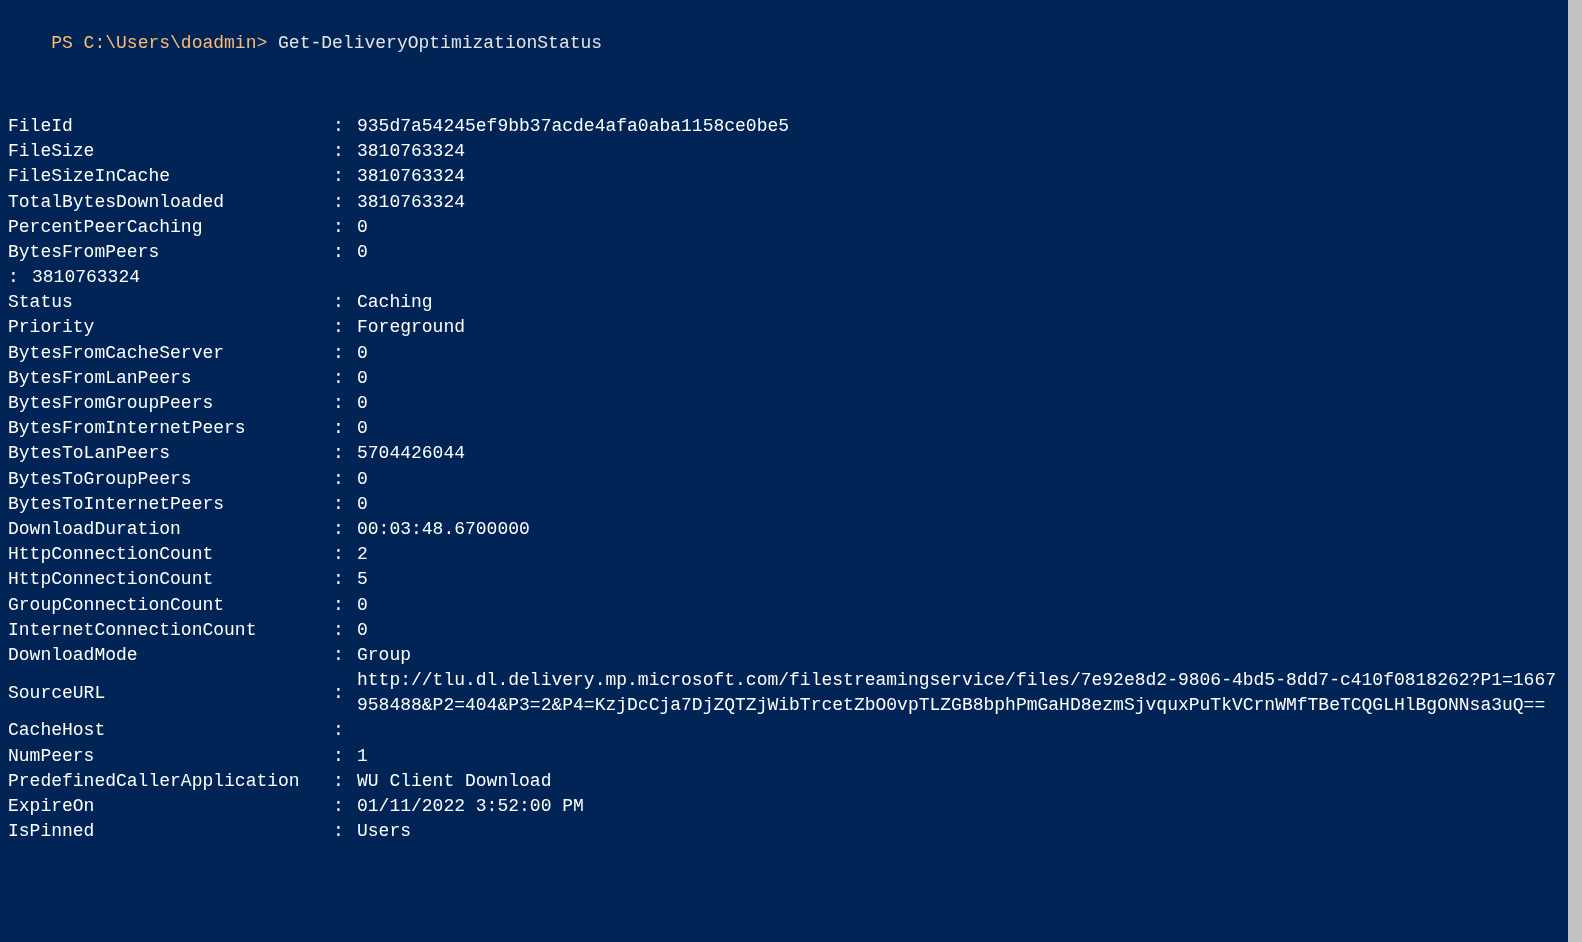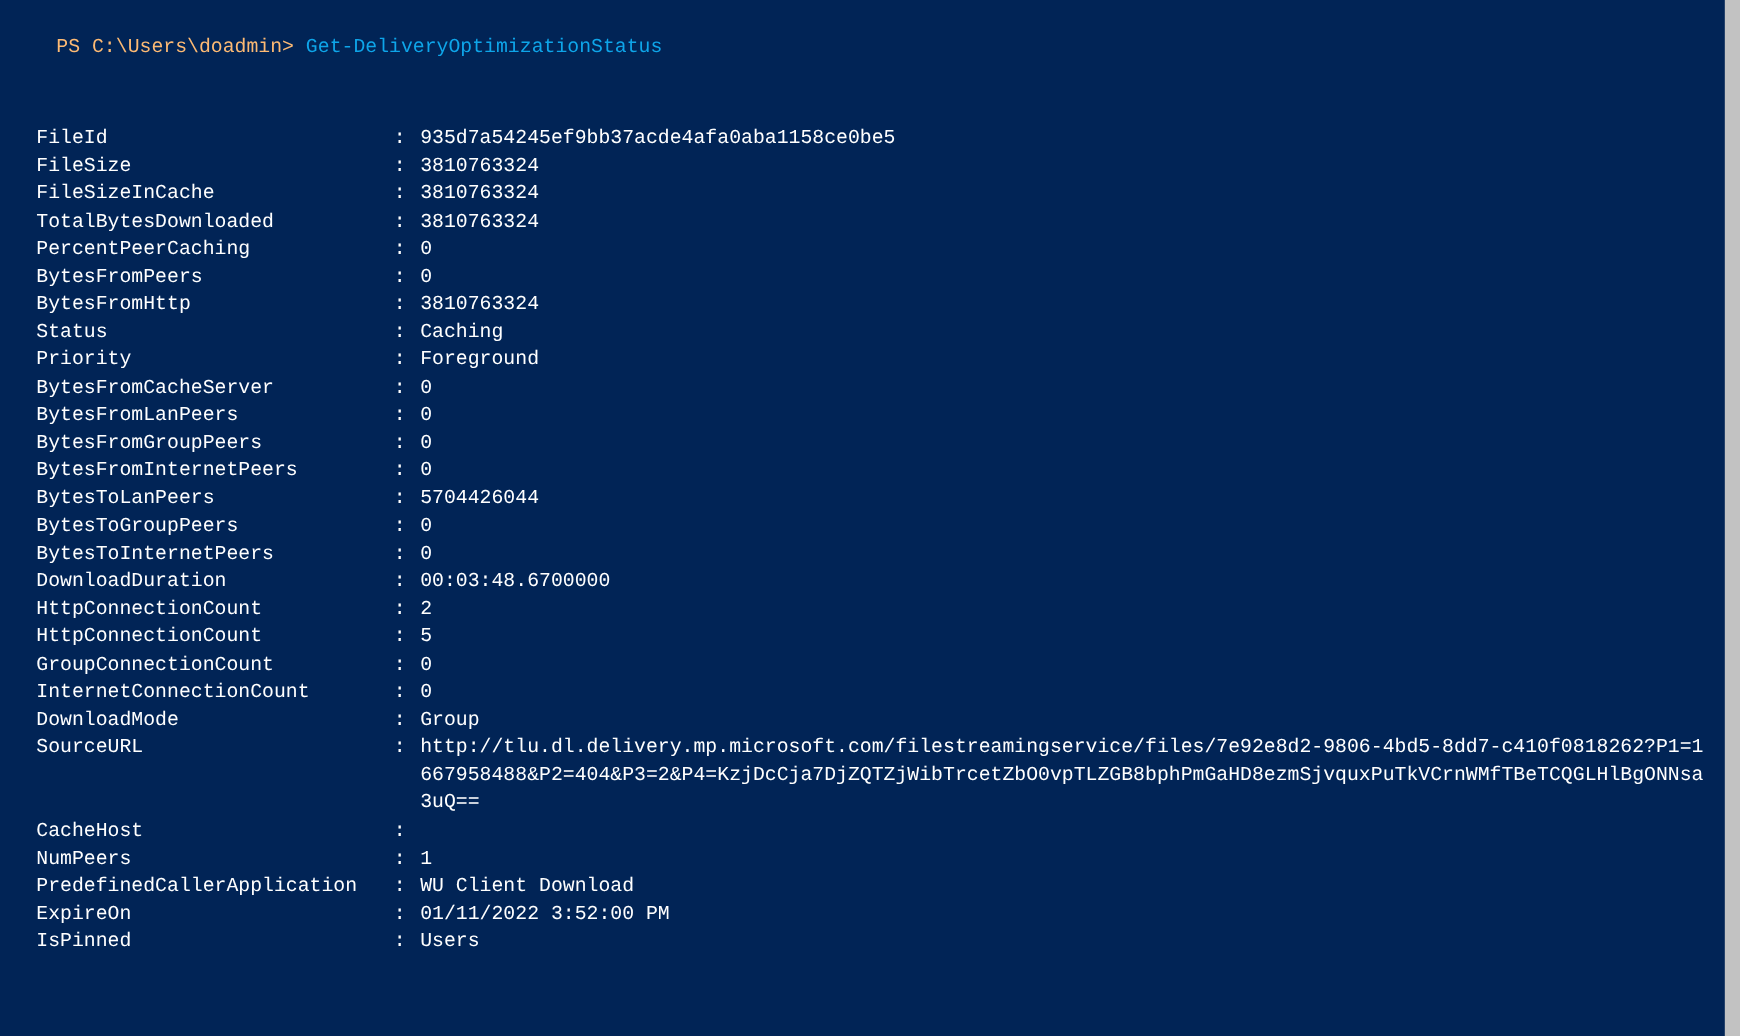--- a/index.html
+++ b/index.html
@@ -23,26 +23,25 @@
       height: 100%;
       background: #c2c2c2;
     }
     .content {
       padding-right: 18px;
     }
     .prompt-line {
       white-space: pre;
     }
     .prompt-prefix { color: #fdba74; }
-    .prompt-cmd { color: #0ea5e9; }
+    .prompt-cmd { color: #e5e5e5; }
     .result-block { margin-top: 1.8em; }
     .row {
       display: flex;
-      align-items: flex-start;
-      margin-left: 25px;
+      align-items: center;
     }
     .key {
       width: 325px;
       flex: 0 0 325px;
       white-space: pre;
     }
     .sep {
       width: 24px;
       flex: 0 0 24px;
     }
@@ -88,21 +87,20 @@
         <div class="key">PercentPeerCaching</div>
         <div class="sep">: </div>
         <div class="val">0</div>
       </div>
       <div class="row">
         <div class="key">BytesFromPeers</div>
         <div class="sep">: </div>
         <div class="val">0</div>
       </div>
       <div class="row">
-        <div class="key">BytesFromHttp</div>
         <div class="sep">: </div>
         <div class="val">3810763324</div>
       </div>
       <div class="row">
         <div class="key">Status</div>
         <div class="sep">: </div>
         <div class="val">Caching</div>
       </div>
       <div class="row">
         <div class="key">Priority</div>

